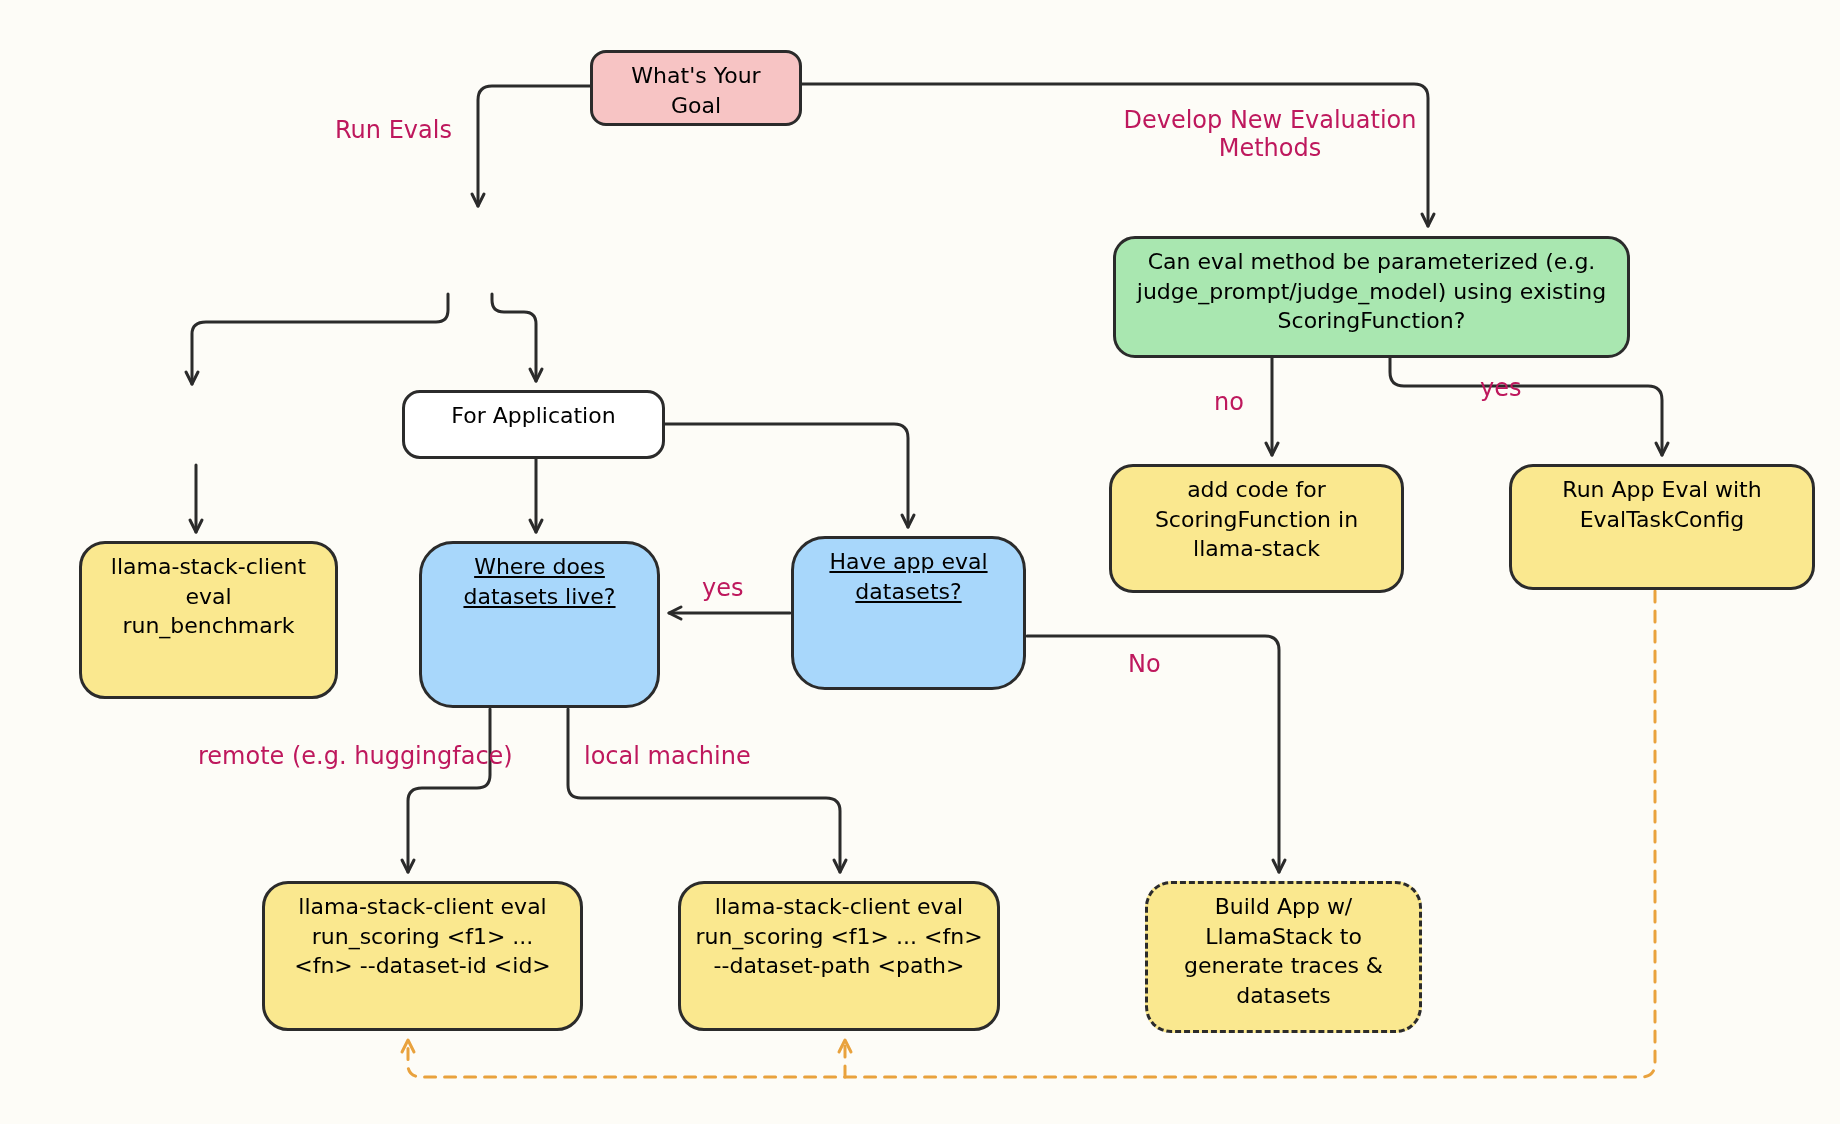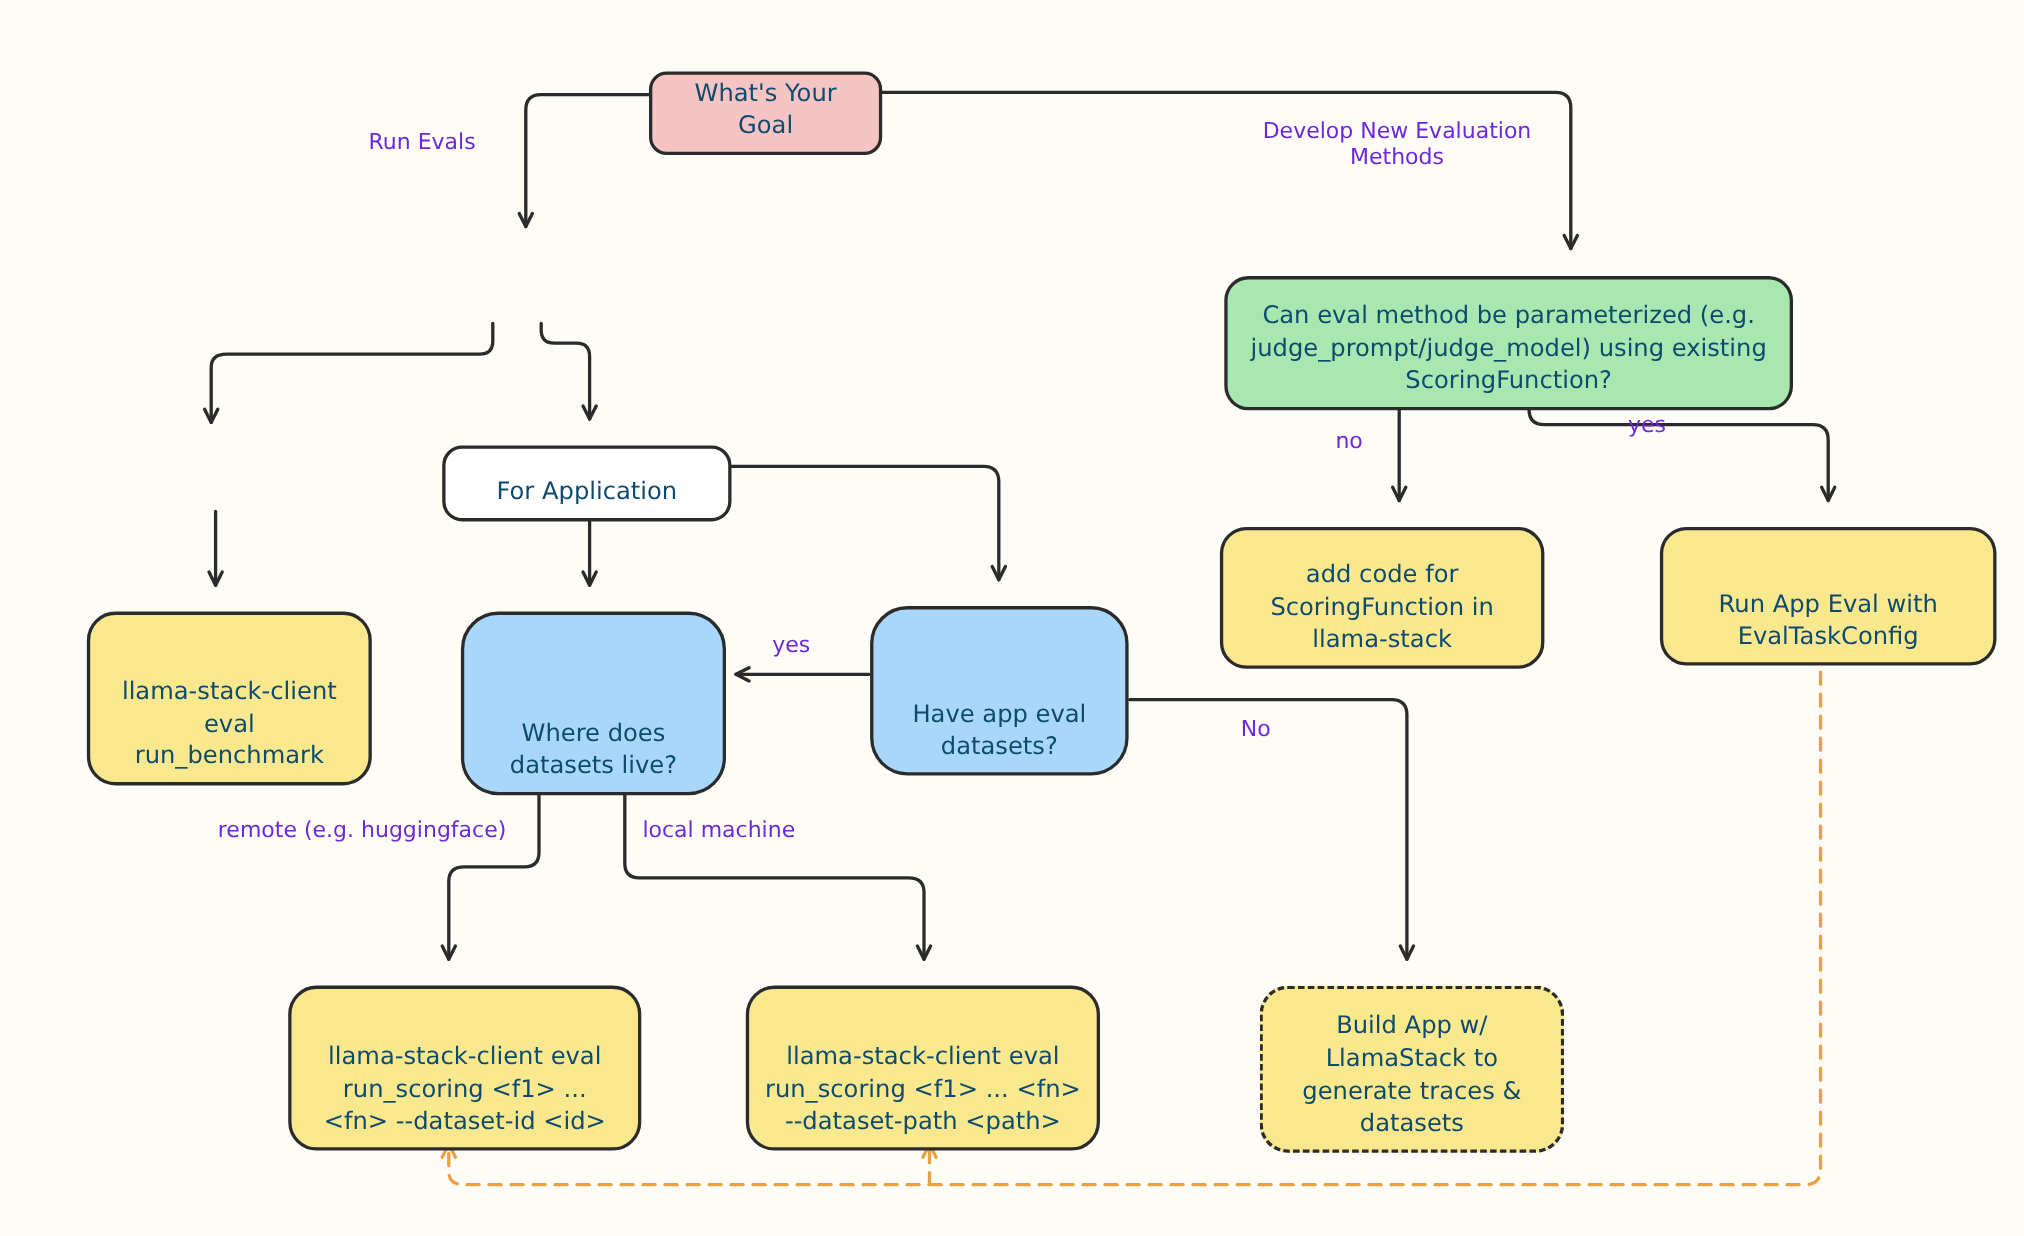--- a/index.html
+++ b/index.html
@@ -12,37 +12,36 @@
     width:1840px;height:1124px;
     background:#fdfcf7;
     overflow:hidden;
   }
   #arrows{position:absolute;left:0;top:0;width:1840px;height:1124px;}
   .node{
     position:absolute;
     box-sizing:border-box;
     border:3px solid #2b2b2b;
     border-radius:18px;
-    display:flex;align-items:flex-end;justify-content:center;
+    display:flex;align-items:flex-start;justify-content:center;
     text-align:center;
     padding:8px 14px;
     font-size:22px;line-height:1.35;
-    color:#0c4a6e;
-    margin-top:15px;
+    color:#000000;
   }
   .fill-pink{background:#f7c4c4;}
   .fill-green{background:#a9e7b0;}
   .fill-yellow{background:#fae88f;}
-  .fill-blue{background:#a8d7fb;}
+  .fill-blue{background:#a8d7fb;text-decoration:underline;}
   .fill-white{background:#ffffff;}
   .round-lg{border-radius:34px;}
   .dashed{border-style:dashed;}
   .edge-label{
     position:absolute;
-    font-size:20px;color:#6d28d9;
+    font-size:24px;color:#be185d;
     white-space:nowrap;
   }
   .edge-label.wrap{white-space:normal;text-align:center;}
 </style>
 </head>
 <body>
 
 <div id="canvas">
 
   <svg id="arrows" viewBox="0 0 1840 1124" fill="none">

